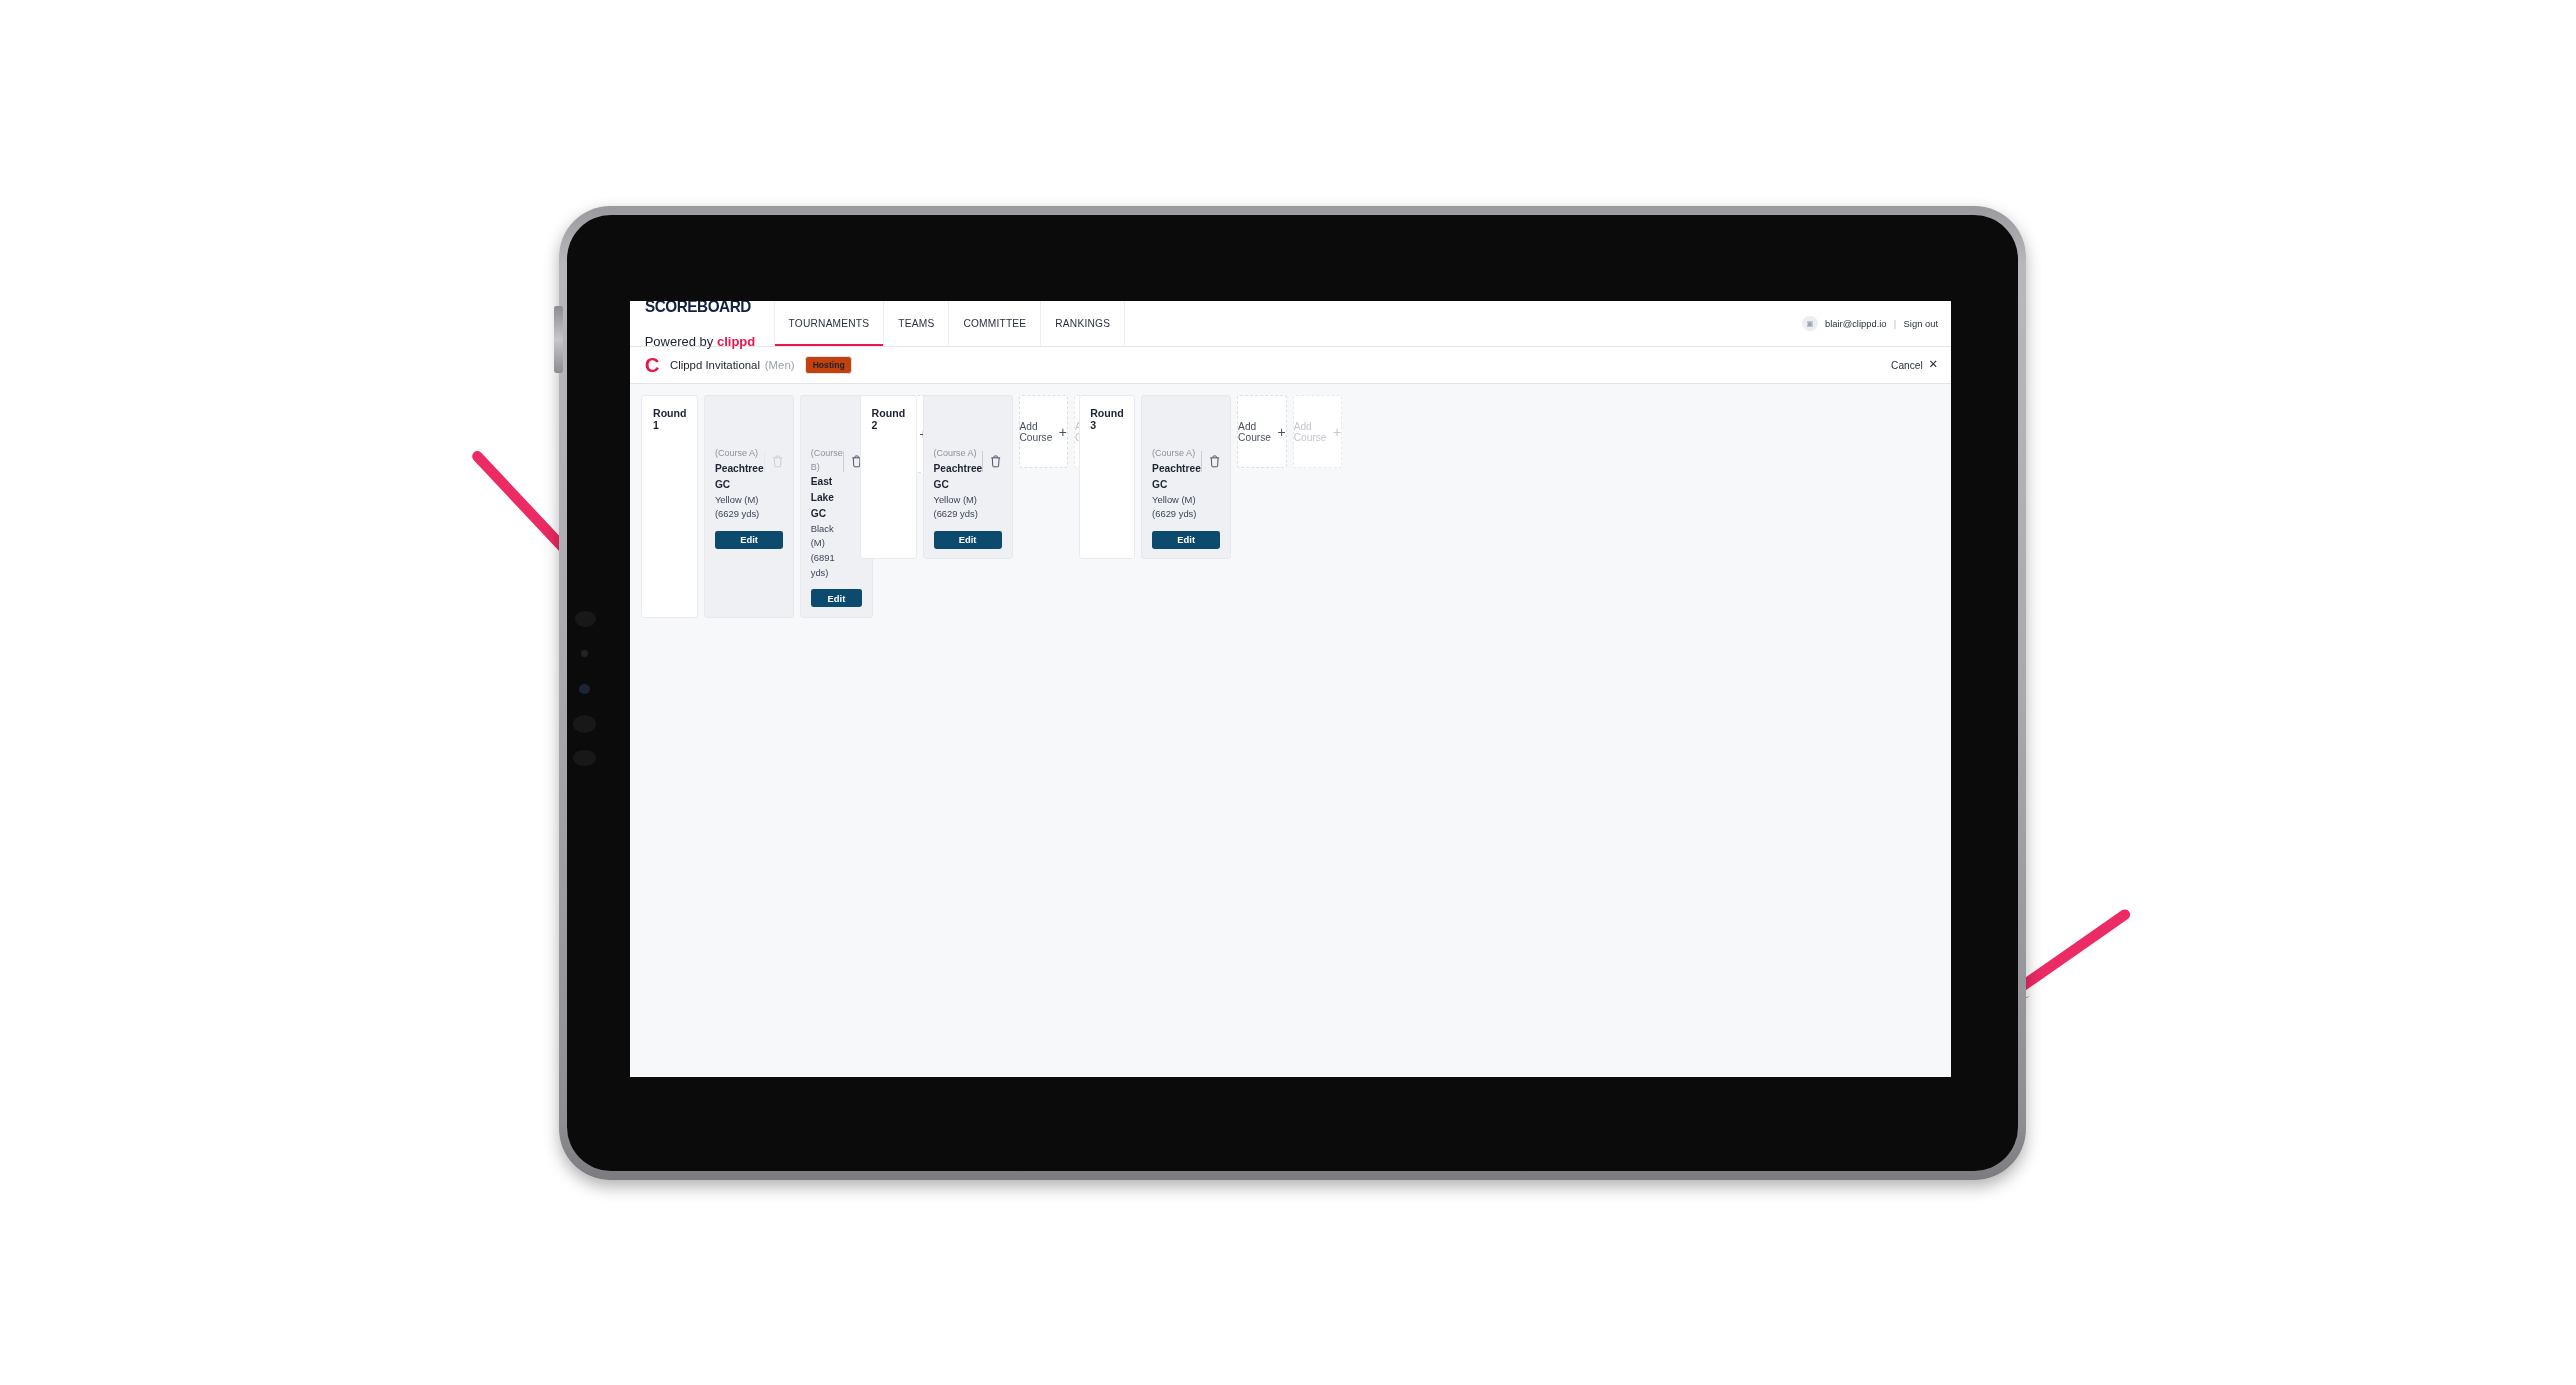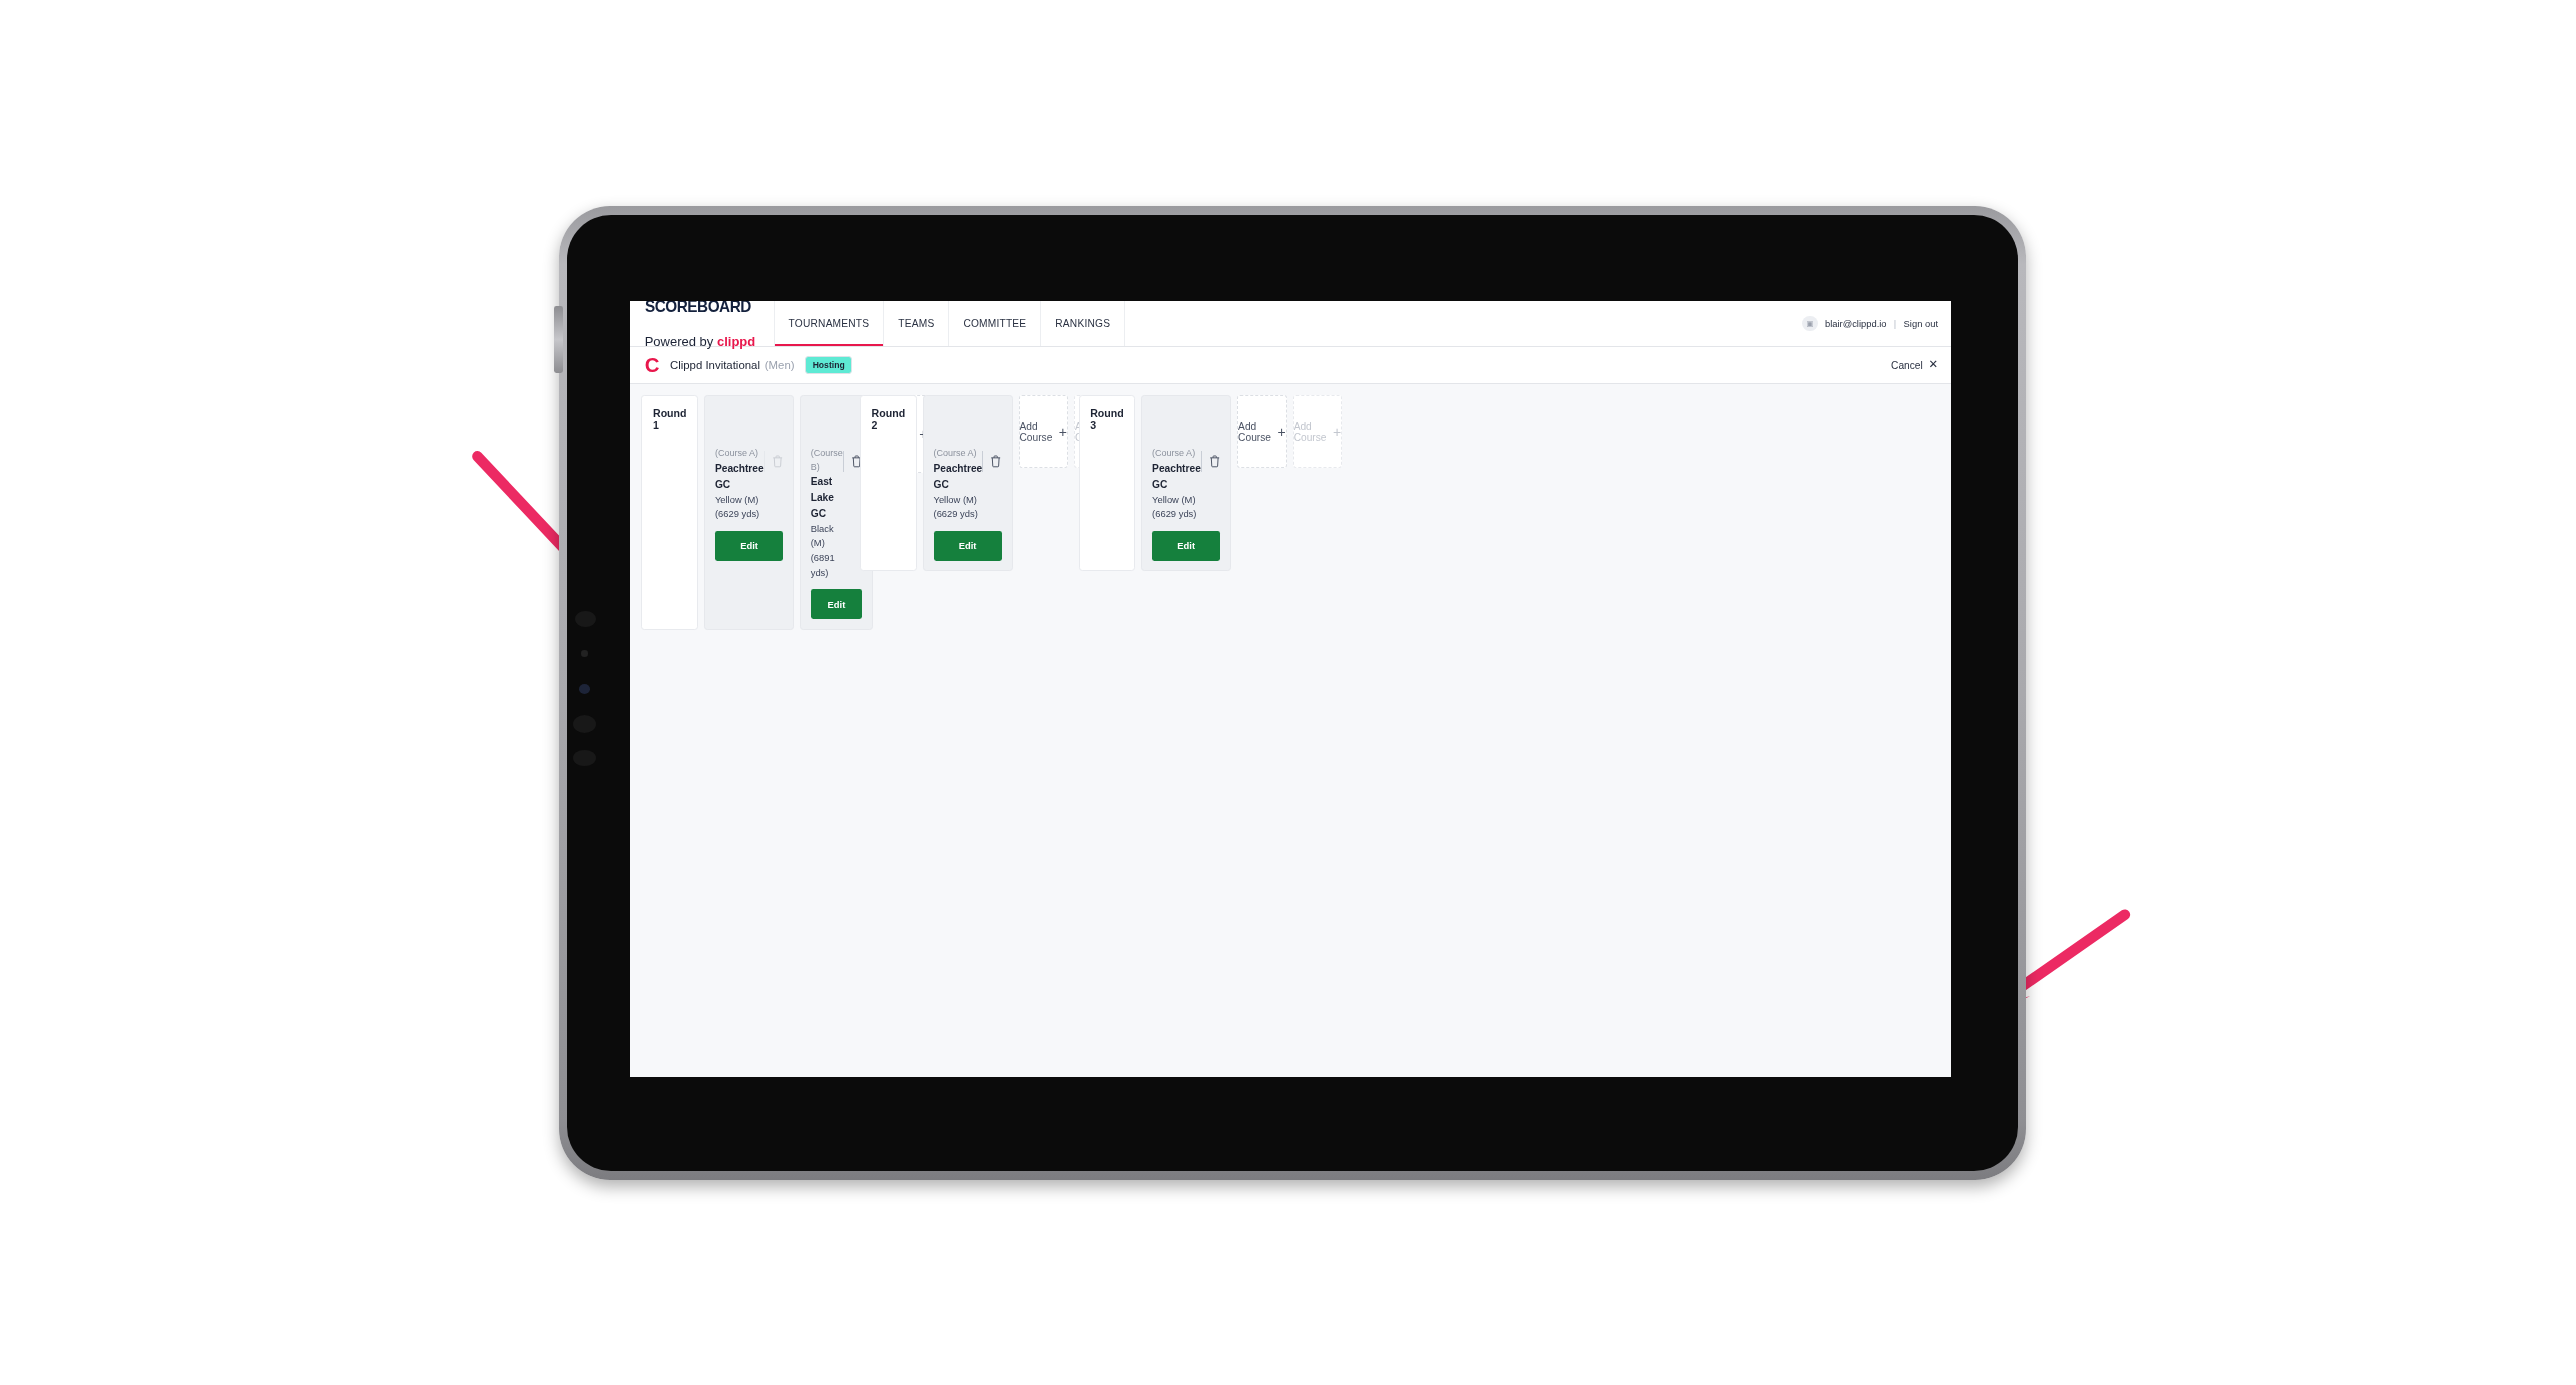--- a/index.html
+++ b/index.html
@@ -119,21 +119,21 @@
   #clippd-c {
     width: 18px; height: 18px; margin-right: 9px;
     display: flex; align-items: center; justify-content: center;
     color: #e8174c; font-size: 20.4px; font-weight: 800; line-height: 1;
   }
   #tourn-name { font-size: 11.4px; color: #1d2333; font-weight: 500; }
   #tourn-gender { font-size: 11.4px; color: #9aa1ae; margin-left: 4.9px; }
   #hosting-badge {
     margin-left: 10.6px; padding: 3.3px 6.5px;
     border: 0.8px solid #dfe2e7; border-radius: 3.3px;
-    font-size: 8.6px; font-weight: 700; color: #1d2333; background:#5eead4;
+    font-size: 8.6px; font-weight: 700; color: #1d2333; background:#c2410c;
   }
   #titlebar-spacer { flex: 1; }
   #cancel-btn { display: flex; align-items: center; gap: 5.7px; font-size: 10.2px; color: #2a3142; }
   #cancel-x { font-size: 11.4px; line-height: 1; }
 
   
   #tabbar {
     height: 31px; background: #2c374b;
     display: flex; align-items: center; padding: 0 11.4px; gap: 3.3px;
   }
@@ -161,21 +161,21 @@
   .cc-label { font-size: 9px; color: #8b919d; line-height: 1.5; }
   .cc-name { font-size: 10.2px; color: #1d2333; font-weight: 700; line-height: 1.55; }
   .cc-tee { font-size: 9.4px; color: #3c4459; line-height: 1.55; }
   .cc-actions { display: flex; align-items: center; gap: 7.3px; padding-top: 3.3px; }
   .cc-divider { width: 0.8px; height: 21px; background: #c9ced6; }
   .trash { width: 11.4px; height: 13px; color: #4a5263; }
   .trash svg { display: block; width: 11.4px; height: 13px; }
   .faded { opacity: .22; }
 
   .edit-btn {
-    margin-top: 9px; height: 30px; background: #15803d;
+    margin-top: 9px; height: 18px; background: #0c4a6e;
     border-radius: 2.4px; color: #fff; font-size: 9.4px; font-weight: 600;
     display: flex; align-items: center; justify-content: center;
   }
 
   .add-card {
     background: #fff; border: 0.8px dashed #dcdfe4; border-radius: 3.3px;
     height: 73px; display: flex; align-items: center; justify-content: center;
     gap: 6.5px; font-size: 10.2px; color: #4a5263;
   }
   .add-card.tall { height: 78px; }

